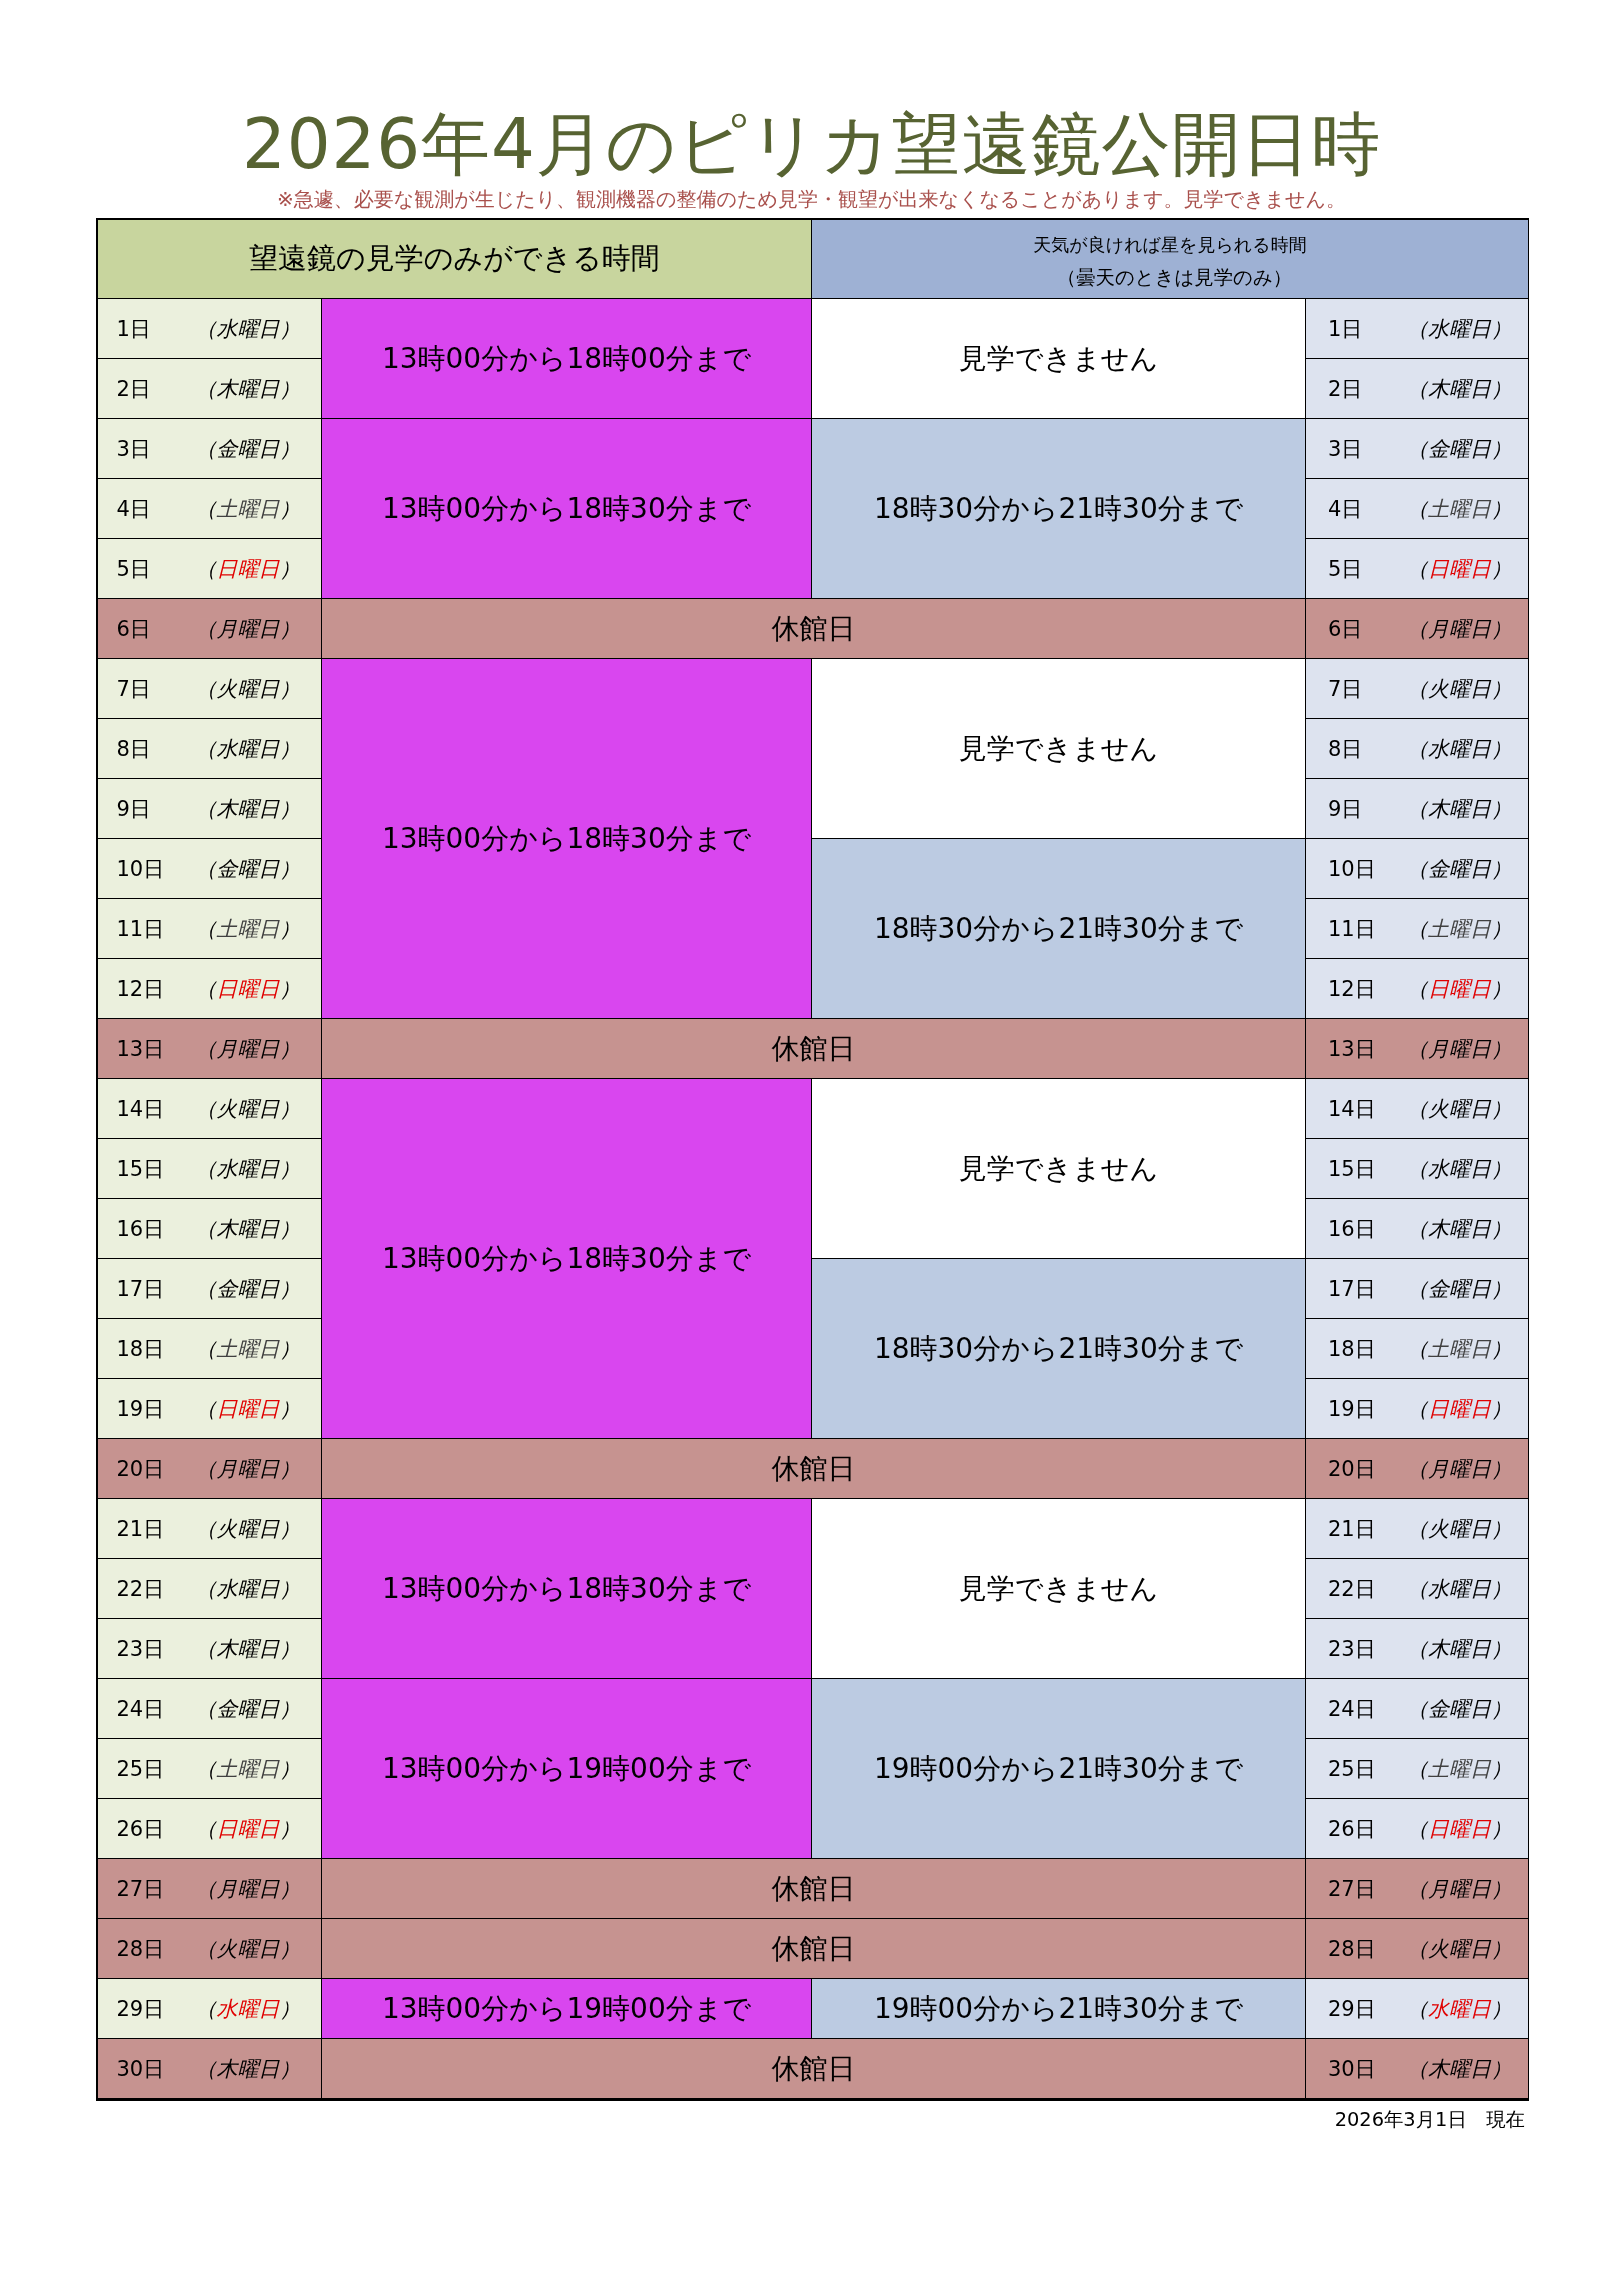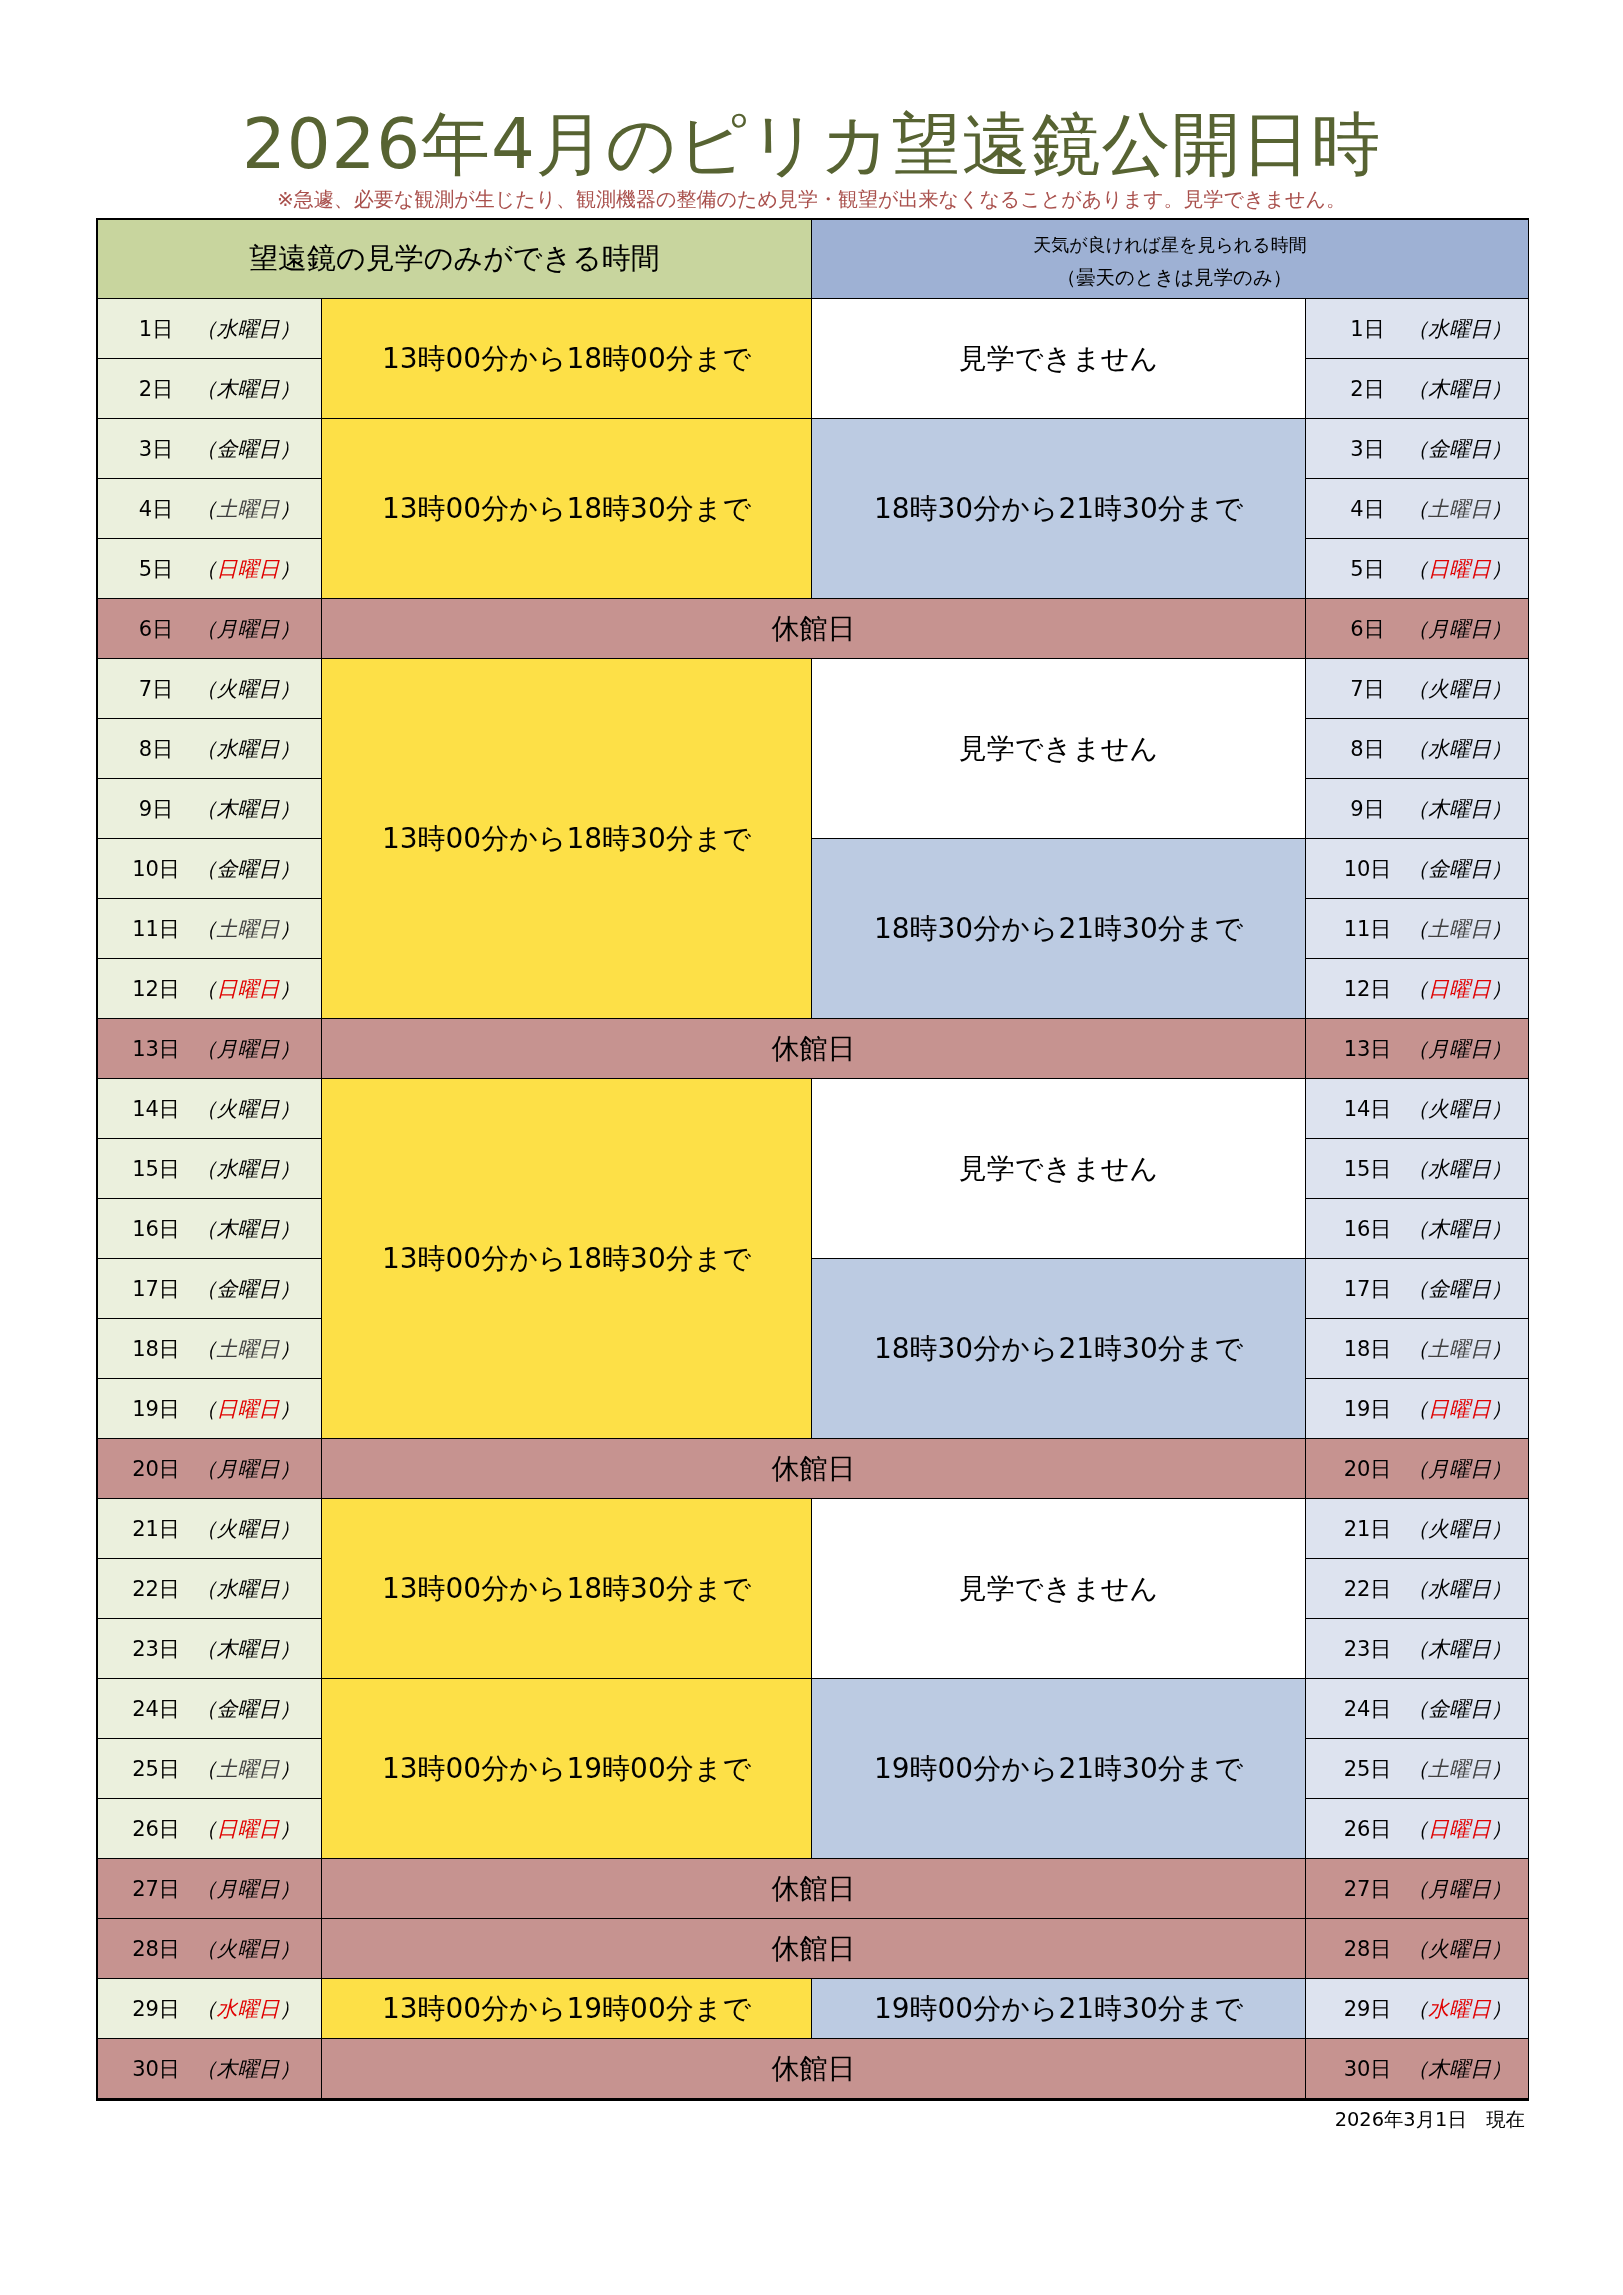--- a/index.html
+++ b/index.html
@@ -31,25 +31,25 @@
     box-sizing: border-box; text-align: center;
   }
   .cell.lastcol { border-right: none; }
   .hdr-green { background: #c8d59e; font-size: 29px; }
   .hdr-blue  { background: #9eb1d4; flex-direction: column; }
   .hdr-blue .main { font-size: 18px; line-height: 37px; }
   .hdr-blue .sub  { font-size: 19.4px; line-height: 29px; margin-left: 9px; }
   .date-left  { background: #ebf0dd; font-size: 21px; justify-content: flex-start; padding-left: 18.5px; }
   .date-right { background: #dde3ef; font-size: 21px; justify-content: flex-start; padding-left: 22px; }
   .date-closed { background: #c69390; }
-  .date .d { display: inline-block; width: 79px; text-align: center; }
+  .date .d { display: inline-block; width: 79px; text-align: left; }
   .date .w { display: inline-block; font-style: italic; }
   .sat { color: #404040; }
   .sun { color: #e00000; }
-  .green-time { background: #fde047; font-size: 28px; }
+  .green-time { background: #d946ef; font-size: 28px; }
   .blue-time  { background: #bccbe2; font-size: 28px; }
   .white-none { background: #ffffff; font-size: 28px; }
   .closed     { background: #c69390; font-size: 28px; }
   .asof {
     position: absolute; right: 98px; top: 2106px; height: 28px;
     font-size: 19.4px; line-height: 28px; text-align: center;
   }
 </style>
 </head>
 <body>

